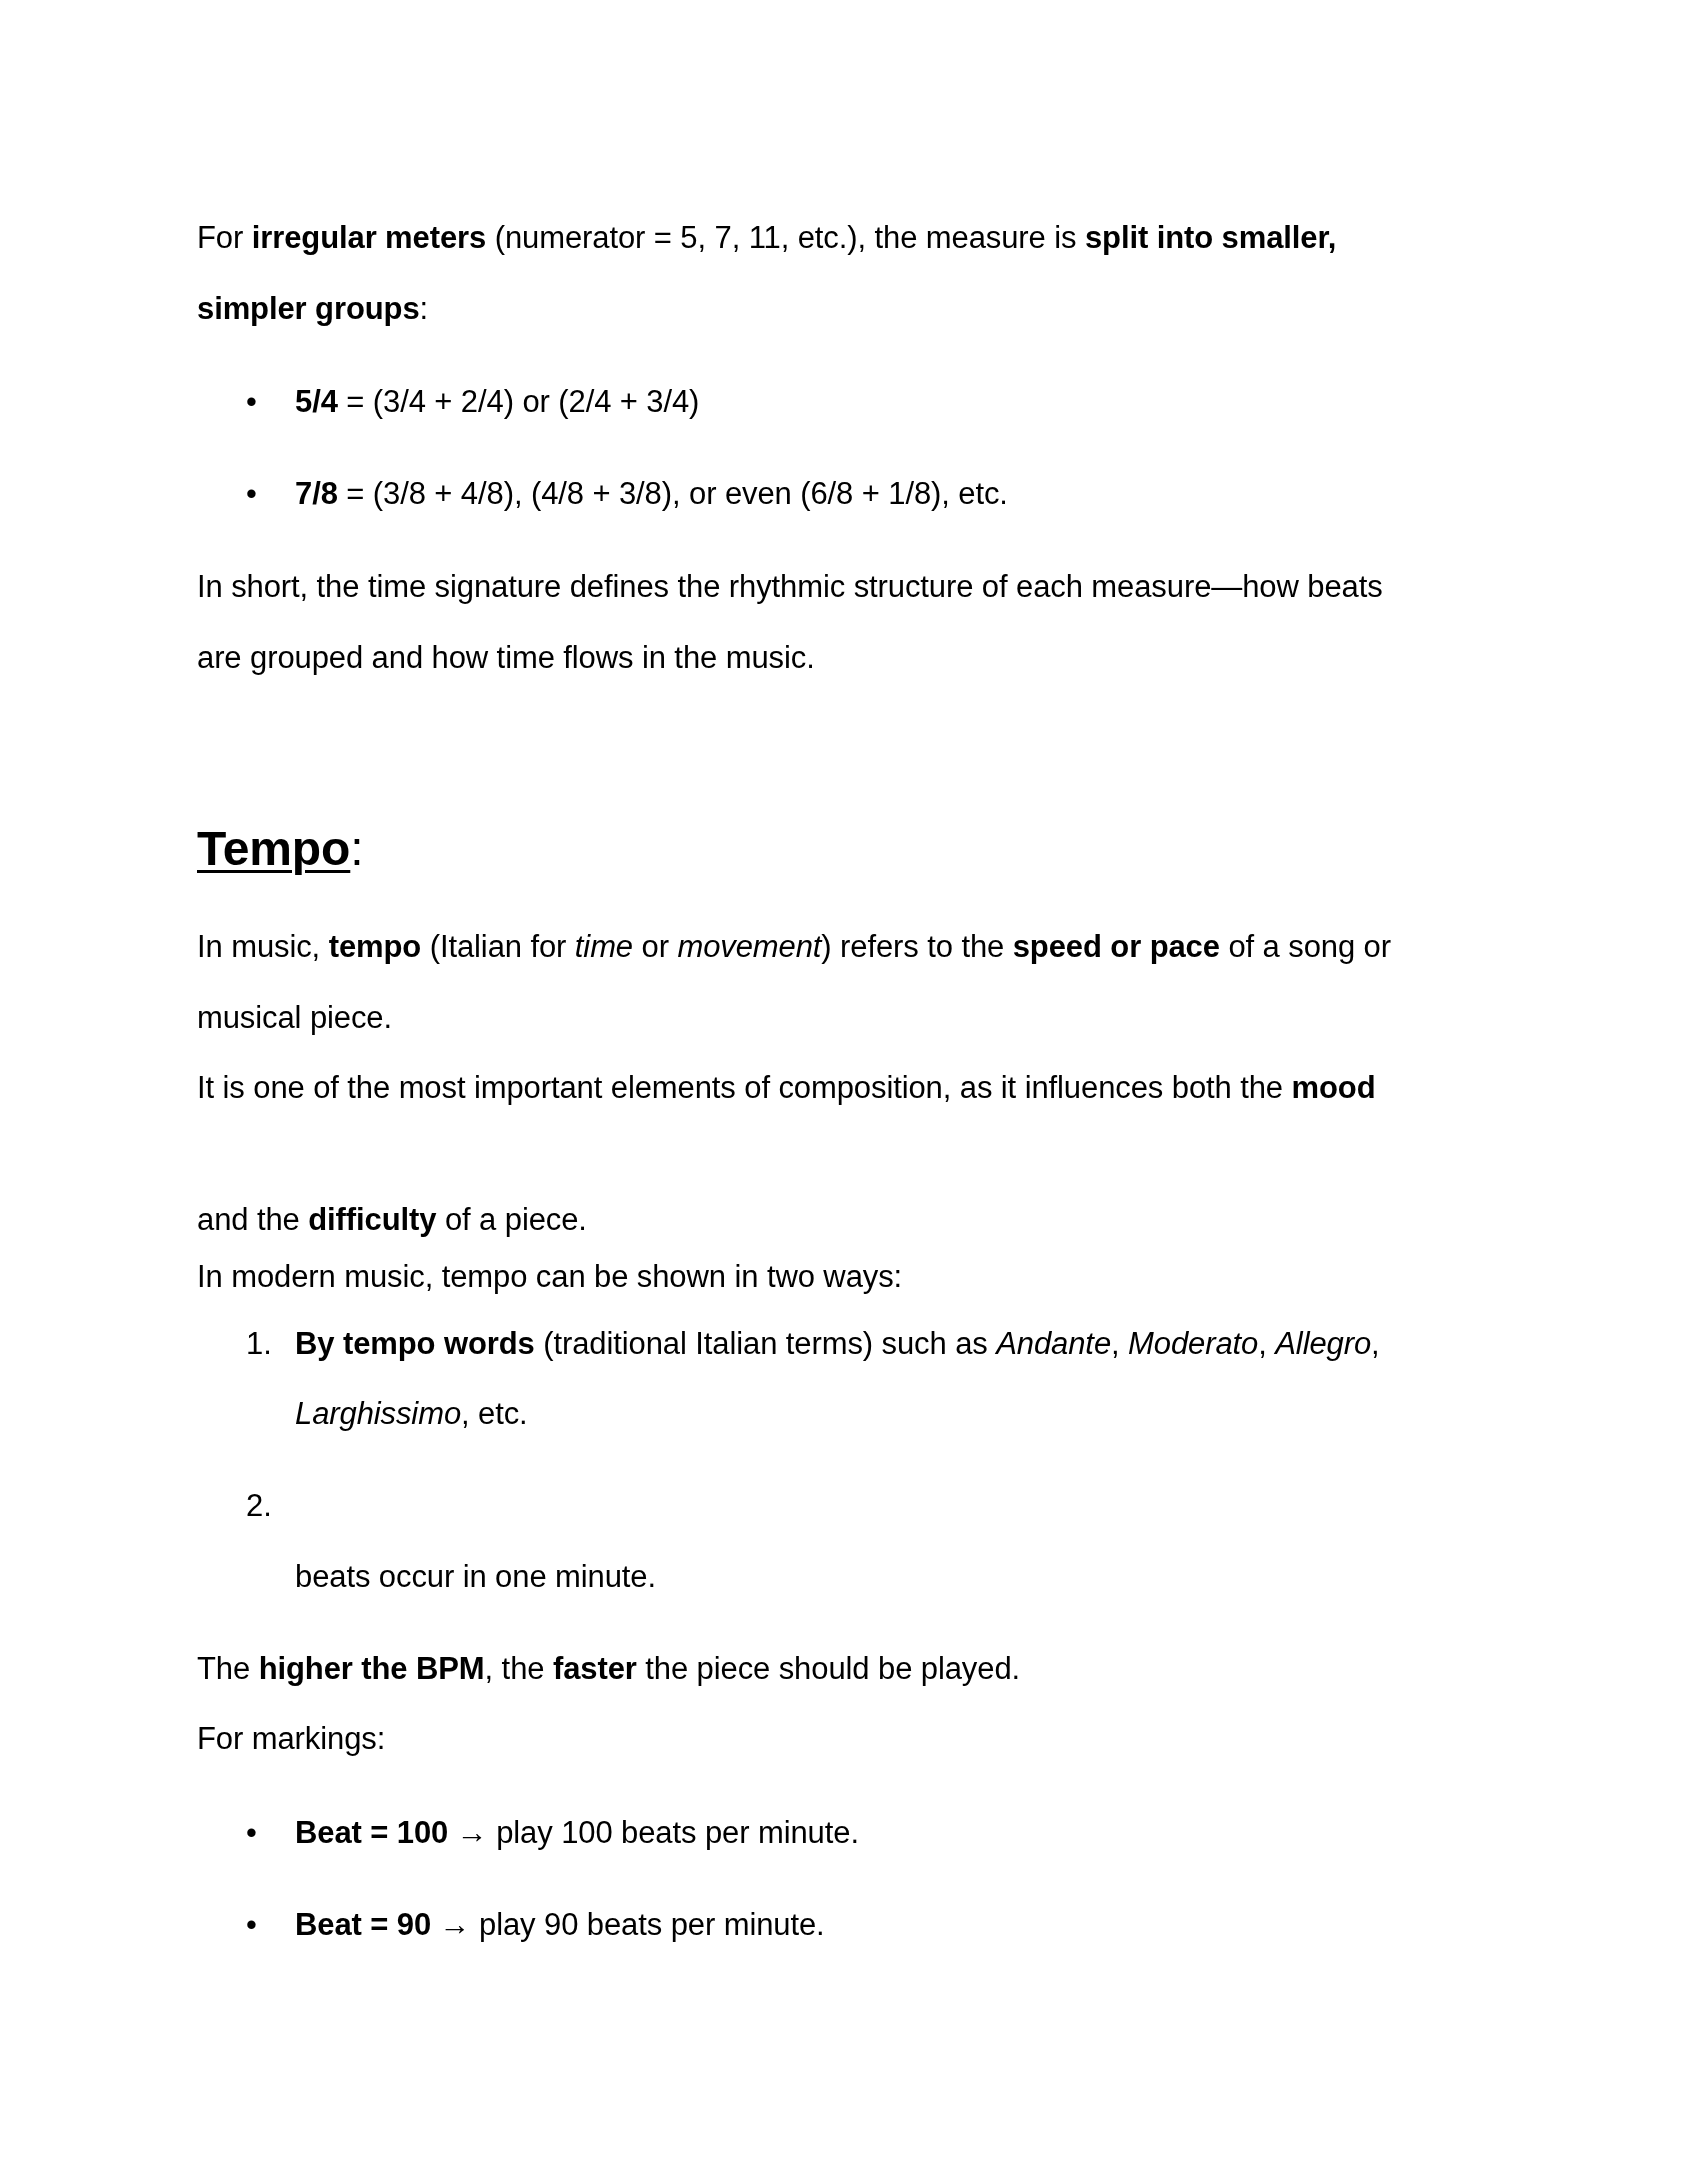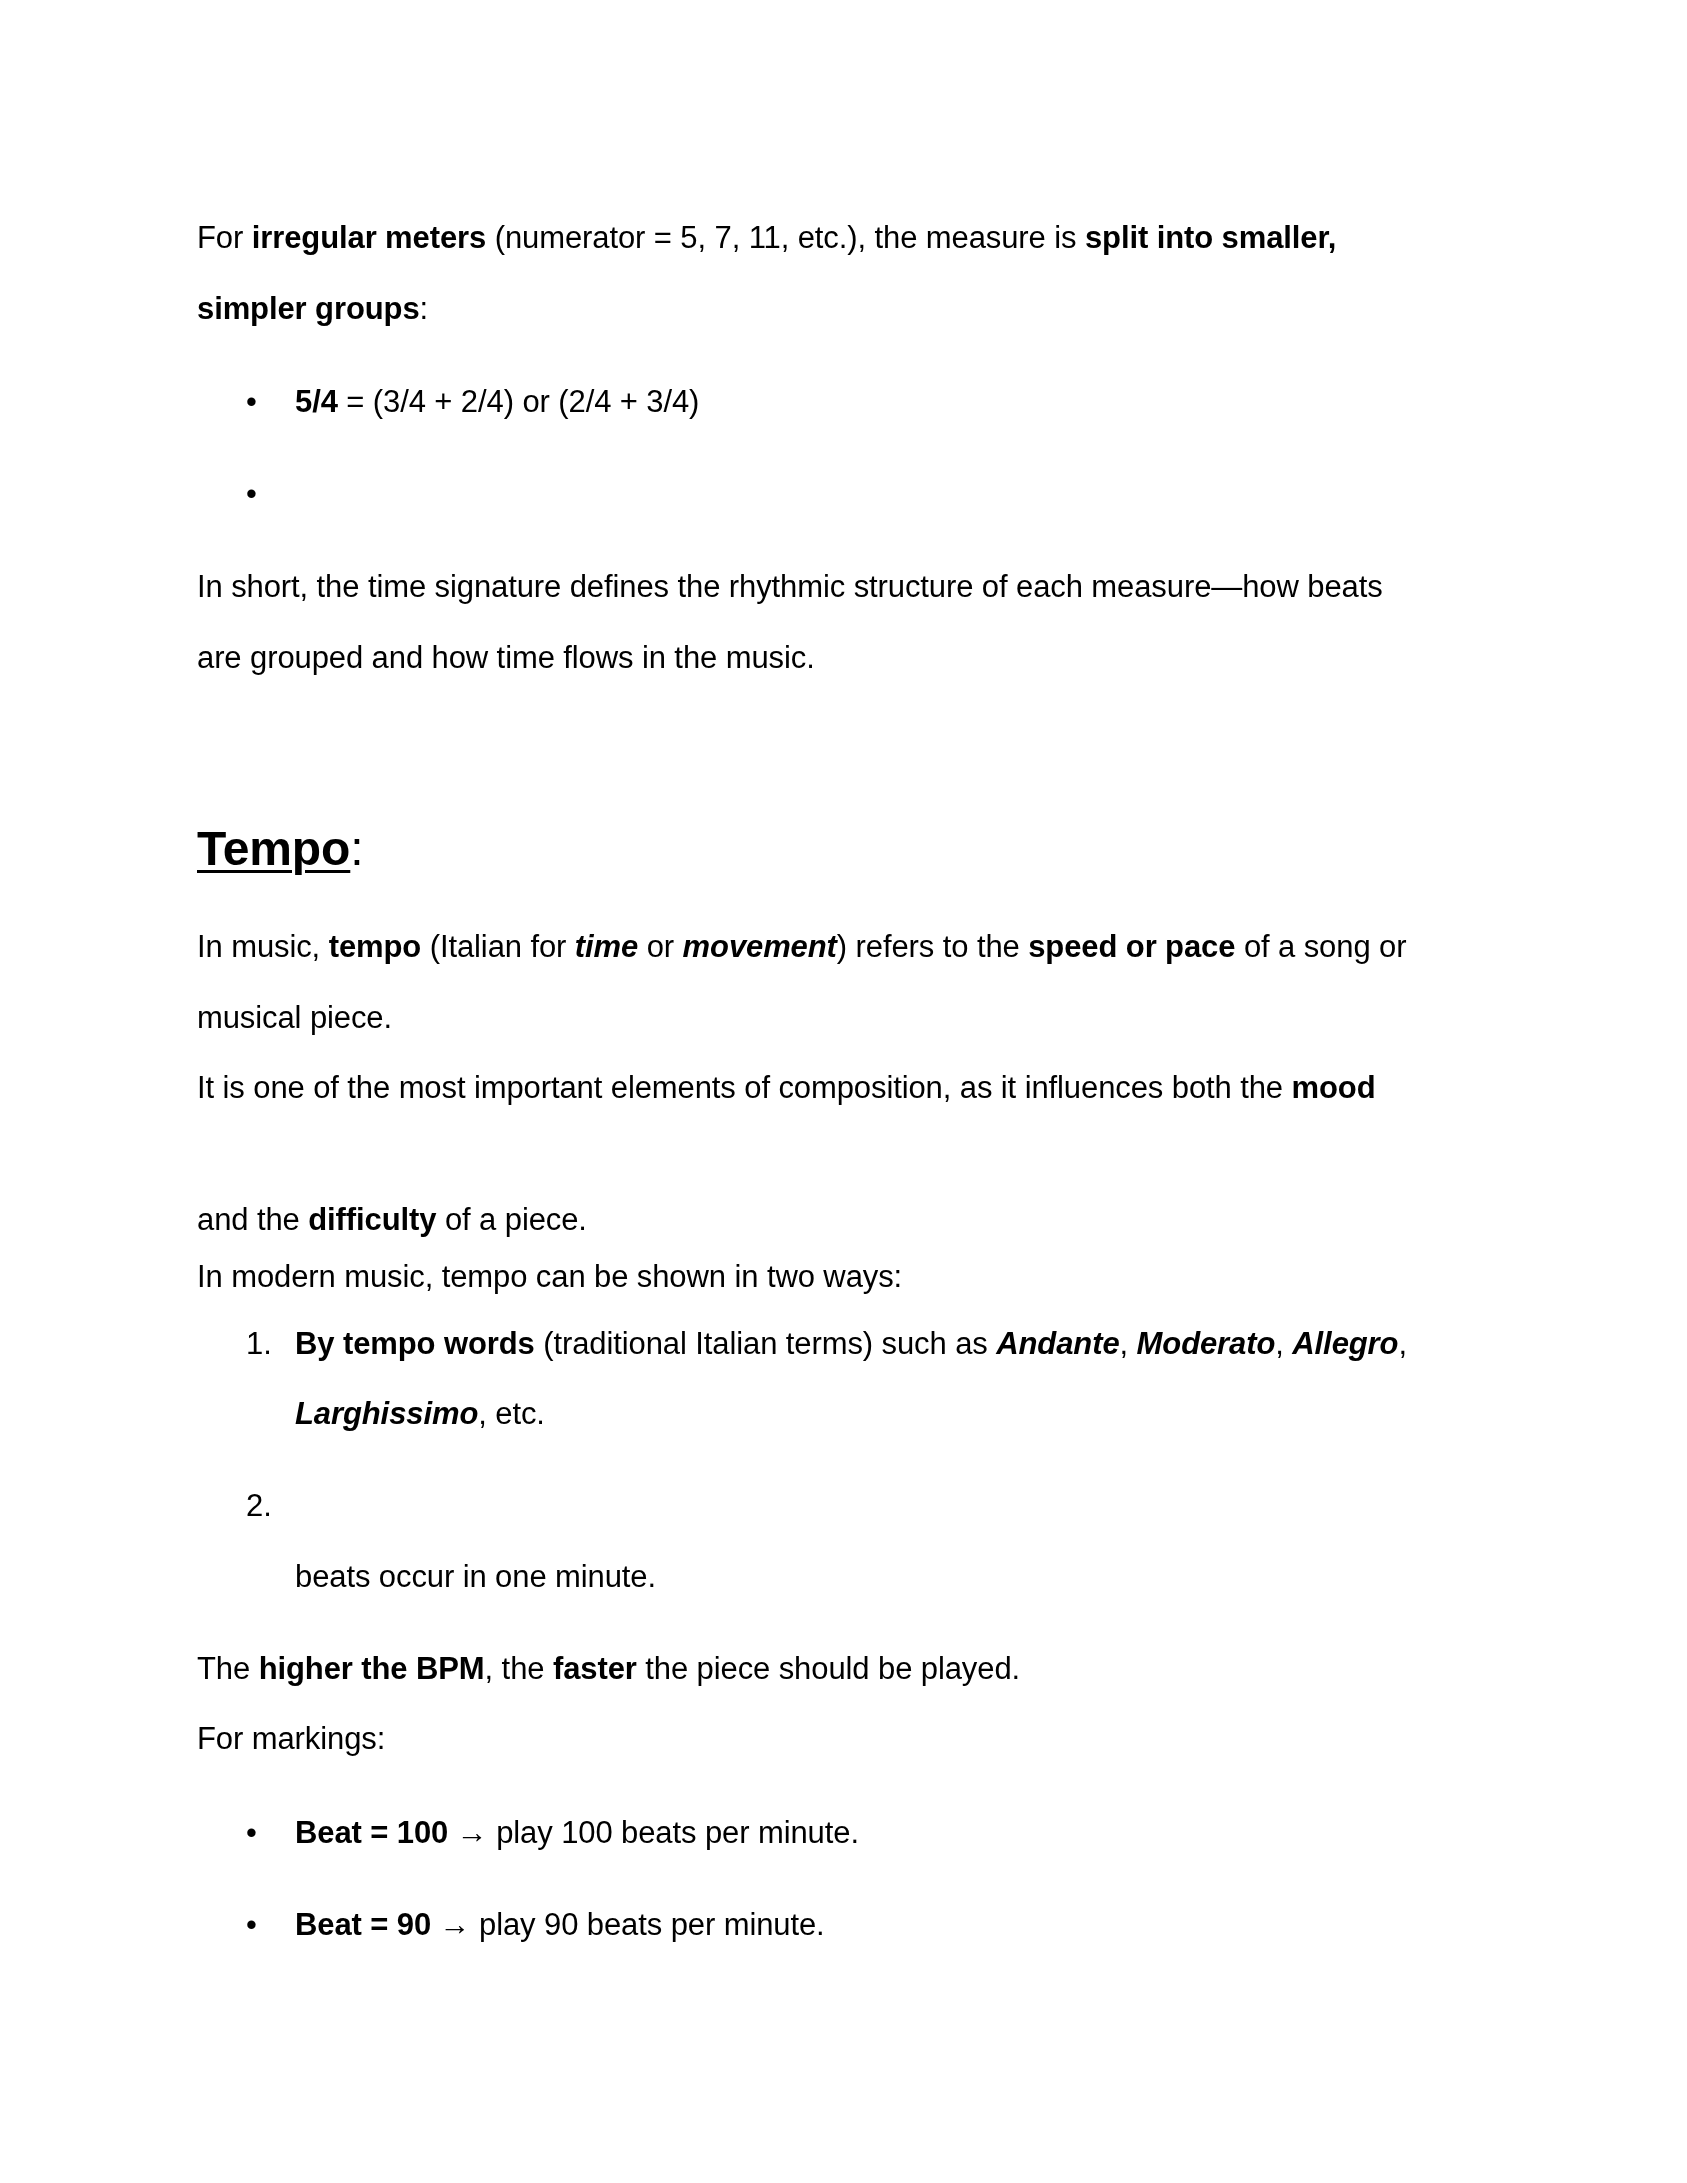--- a/index.html
+++ b/index.html
@@ -5,41 +5,44 @@
   html, body { margin: 0; padding: 0; background: #ffffff; }
   body { width: 1687px; height: 2183px; position: relative; overflow: hidden;
          font-family: "Liberation Sans", "DejaVu Sans", sans-serif; color: #000; }
   .page { position: absolute; left: 0; top: 0; width: 1452px; height: 2183px; background: #fff; }
   .line { position: absolute; left: 197px; font-size: 31px; line-height: 40px; white-space: nowrap;
           transform: translateY(-50%); letter-spacing: -0.1px; }
   .li { left: 295px; }
   .marker { position: absolute; left: 246px; font-size: 31px; line-height: 40px; transform: translateY(-50%); }
   .num { left: 246px; }
   b { font-weight: bold; }
-  i { font-style: italic; font-weight: bold; }
+  i { font-style: italic; }
   .heading { font-size: 48px; font-weight: bold; }
   .heading .u { text-decoration: underline; text-decoration-thickness: 2.6px; text-underline-offset: 5.3px; }
 </style>
 </head>
 <body>
 
 <div class="page">
 
   <div class="line" style="top:238px">
     <span>For </span><b>irregular meters</b><span> (numerator = 5, 7, 11, etc.), the measure is </span><b>split into smaller,</b>
   </div>
   <div class="line" style="top:309px">
     <b>simpler groups</b><span>:</span>
   </div>
 
   <span class="marker" style="top:402px">•</span>
   <div class="line li" style="top:402px">
     <b>5/4</b><span> = (3/4 + 2/4) or (2/4 + 3/4)</span>
   </div>
   <span class="marker" style="top:494px">•</span>
+  <div class="line li" style="top:494px">
+    <b>7/8</b><span> = (3/8 + 4/8), (4/8 + 3/8), or even (6/8 + 1/8), etc.</span>
+  </div>
 
   <div class="line" style="top:587px">In short, the time signature defines the rhythmic structure of each measure—how beats</div>
   <div class="line" style="top:658px">are grouped and how time flows in the music.</div>
 
   <div class="line heading" style="top:849px">
     <span class="u">Tempo</span><span style="font-weight:normal">:</span>
   </div>
 
   <div class="line" style="top:947px">
     <span>In music, </span><b>tempo</b><span> (Italian for </span><i>time</i><span> or </span><i>movement</i><span>) refers to the </span><b>speed or pace</b><span> of a song or</span>

